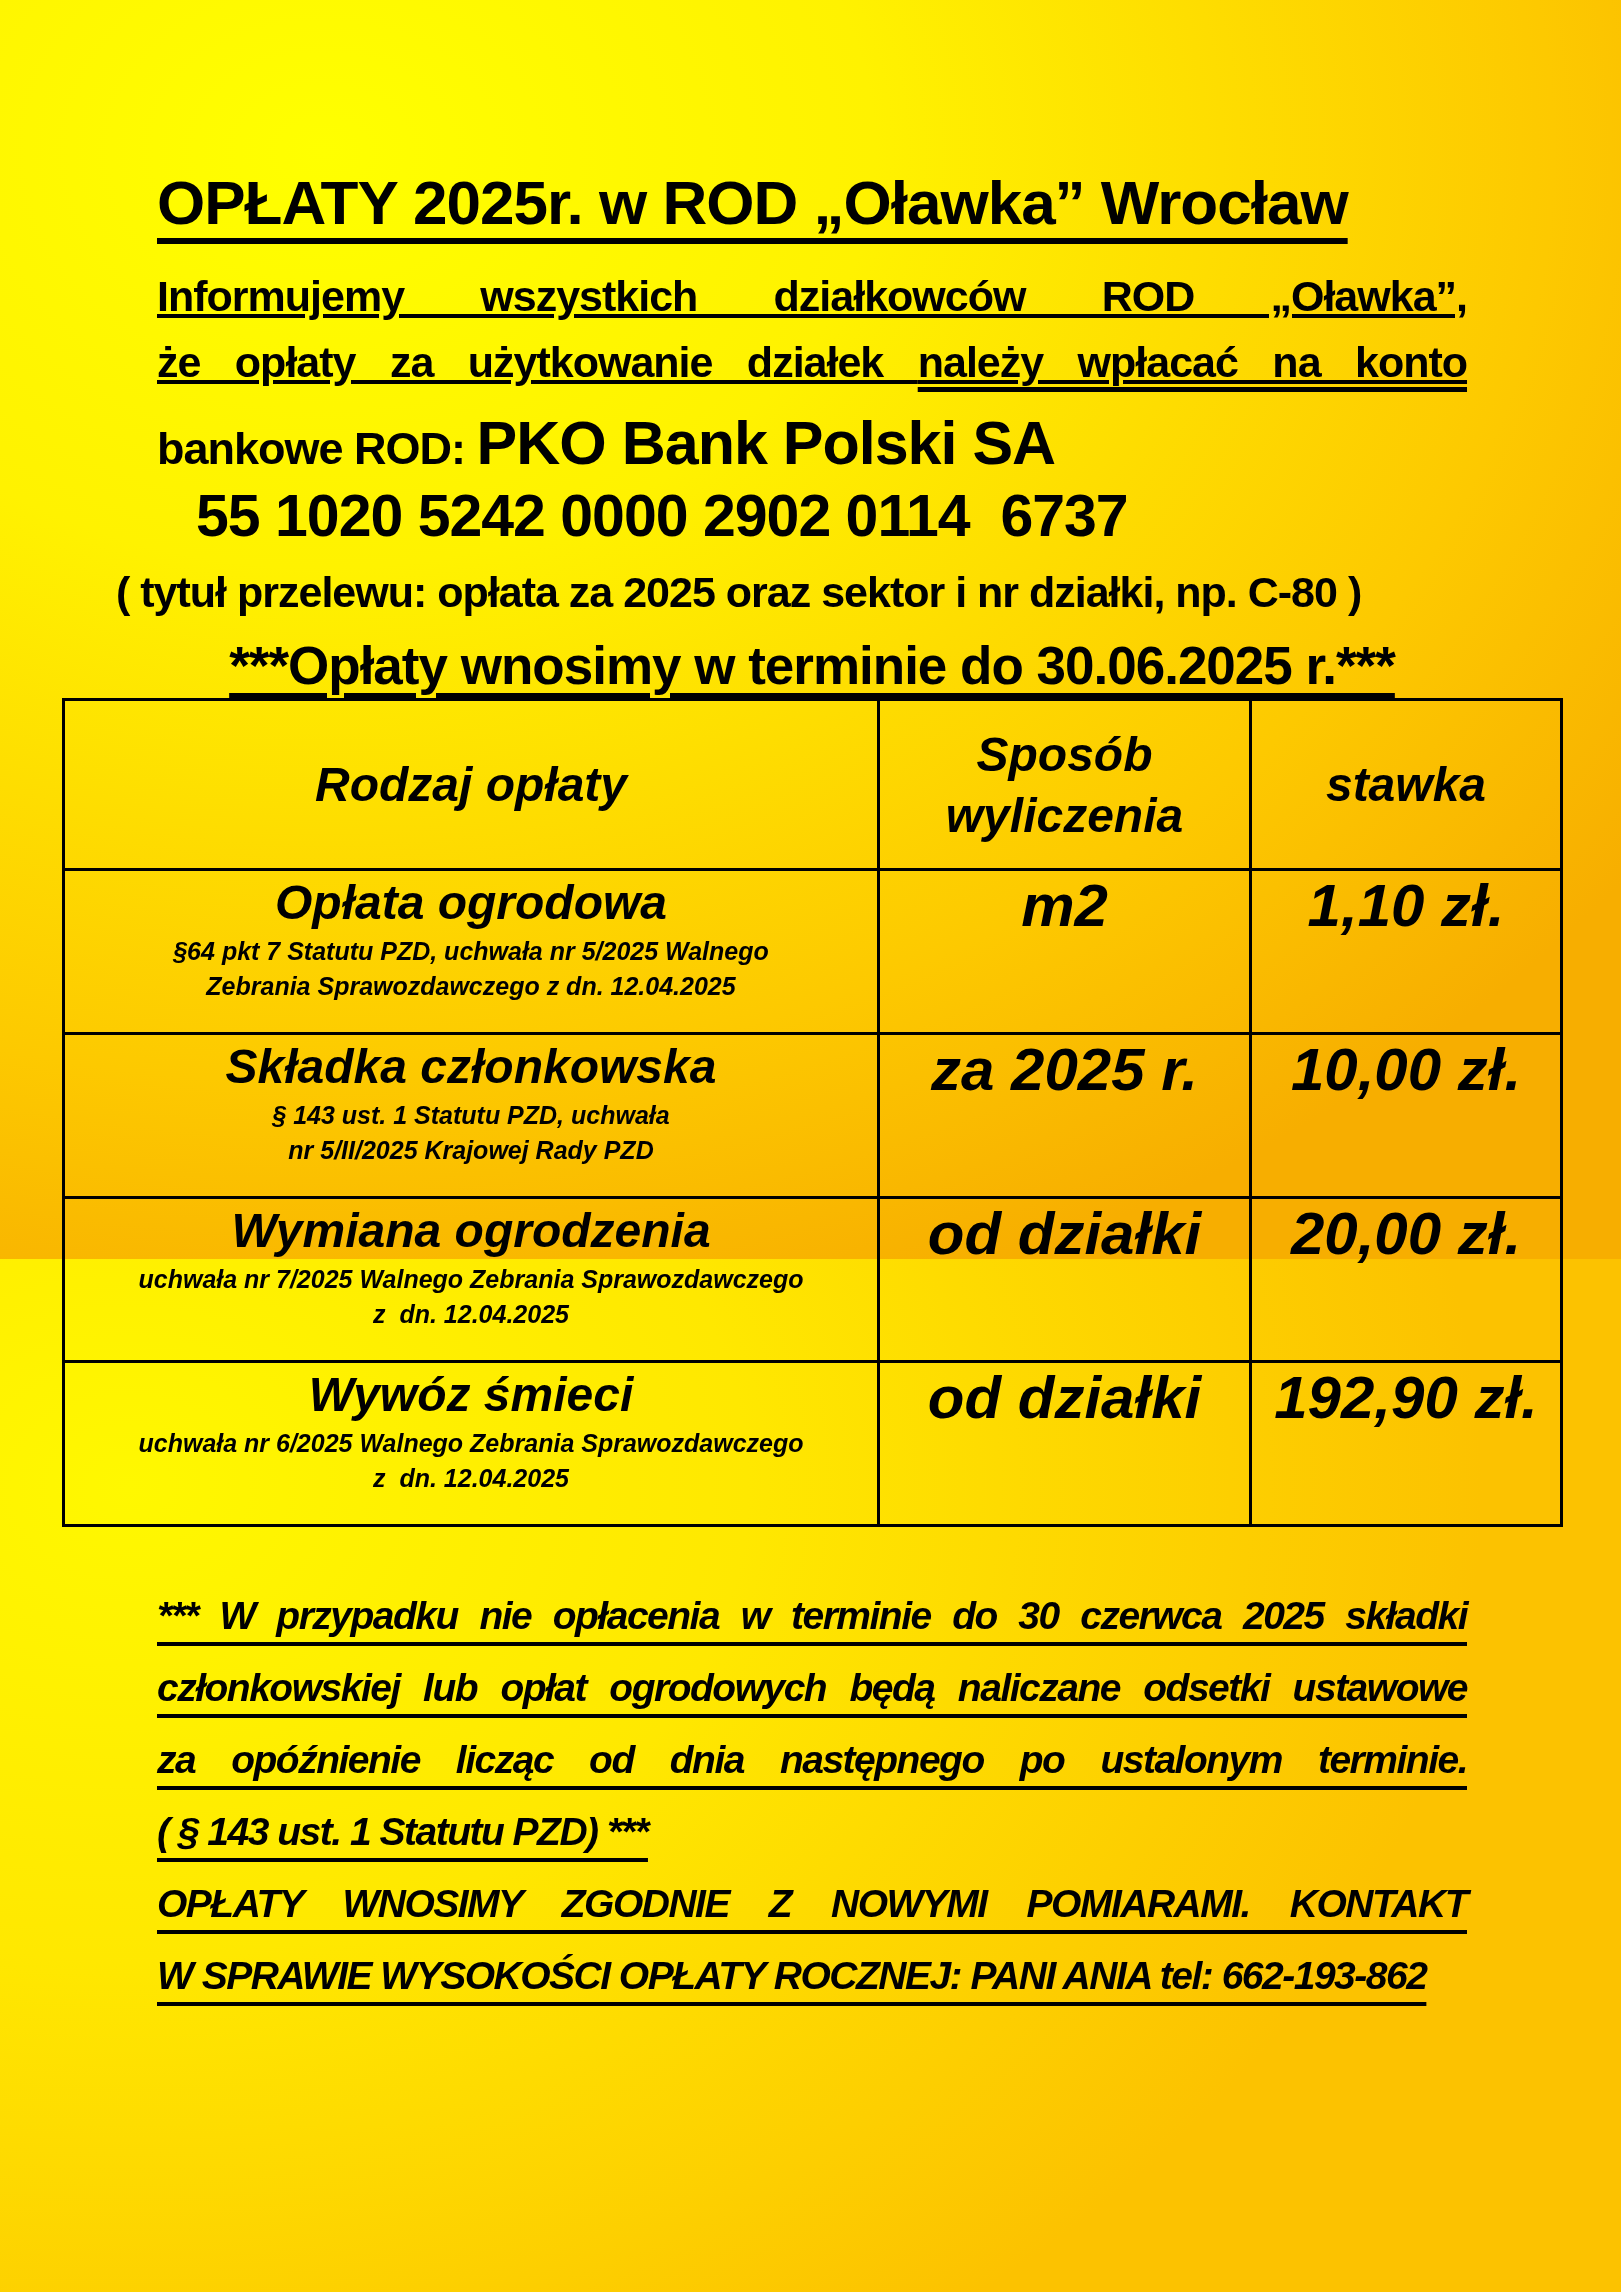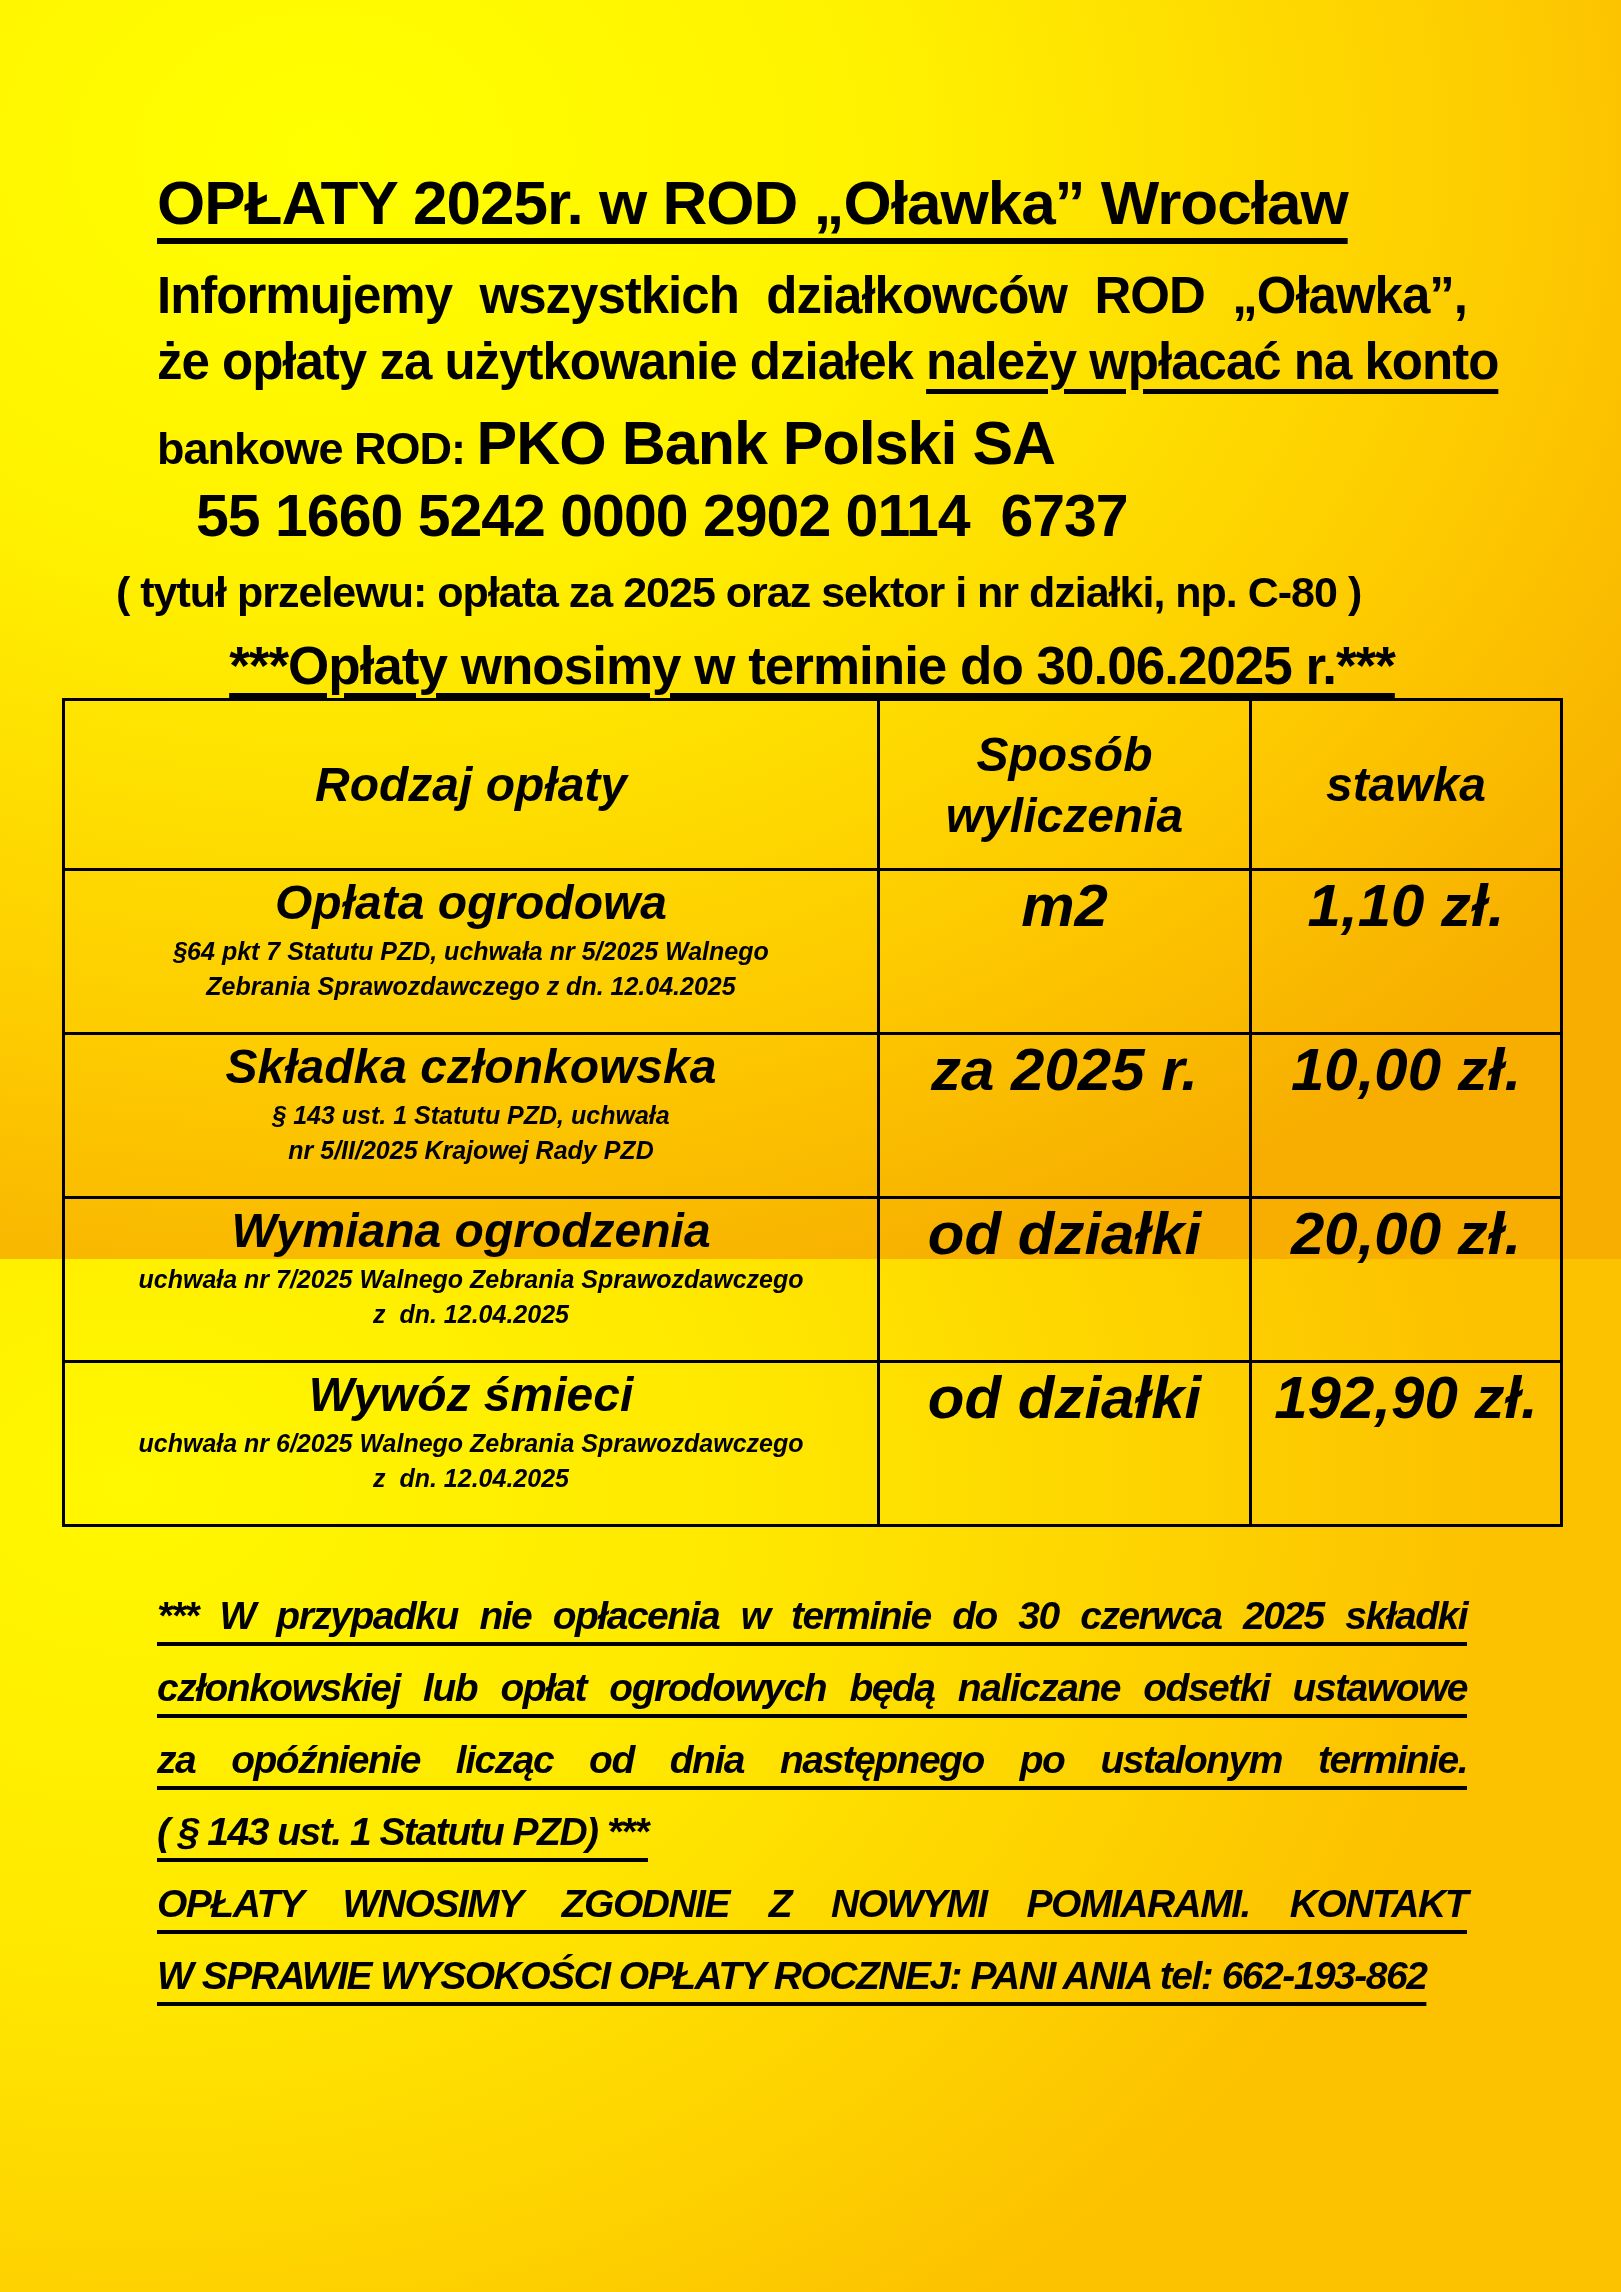--- a/index.html
+++ b/index.html
@@ -22,22 +22,22 @@
   .layer { position:absolute; z-index:2; }
 
   
   .title {
     top:167px; left:157px; width:1310px;
     font-size:62px; font-weight:bold; letter-spacing:-1px; white-space:nowrap;
     text-decoration:underline; text-decoration-thickness:5.9px; text-underline-offset:13.7px;
   }
   .intro { top:263px; left:157px; width:1310px; }
   .iline {
-    font-size:51px; font-weight:bold; letter-spacing:-1px; line-height:66px;
-    text-align:justify; text-align-last:justify; white-space:nowrap;
+    font-size:43px; font-weight:bold; letter-spacing:-1px; line-height:66px;
+    text-align:justify; text-align-last:justify; white-space:nowrap;text-decoration:underline;
   }
   .u-seg { text-decoration:underline; text-decoration-thickness:4.9px; text-underline-offset:9.8px; }
   .bank-line { top:408px; left:157px; white-space:pre; }
   .bank-label { font-size:45px; font-weight:bold; letter-spacing:-1px; }
   .bank-name  { font-size:61px; font-weight:bold; letter-spacing:-1px; }
   .account {
     top:482px; left:196px; font-size:59px; font-weight:bold; white-space:pre; letter-spacing:-1px;
   }
   .transfer-note { top:568px; left:116px; font-size:43px; font-weight:600; letter-spacing:-1px; white-space:nowrap; }
   .deadline {
@@ -75,21 +75,21 @@
 
   <div class="layer title">OPŁATY 2025r. w ROD „Oławka” Wrocław</div>
 
   <div class="layer intro">
     <div class="iline">Informujemy wszystkich działkowców ROD „Oławka”,</div>
     <div class="iline"><span>że opłaty za użytkowanie działek </span><span class="u-seg">należy wpłacać na konto</span></div>
   </div>
 
   <div class="layer bank-line"><span class="bank-label">bankowe ROD: </span><span class="bank-name">PKO Bank Polski SA</span></div>
 
-  <div class="layer account">55 1660 5242 0000 2902 0114  6737</div>
+  <div class="layer account">55 1020 5242 0000 2902 0114  6737</div>
 
   <div class="layer transfer-note">( tytuł przelewu: opłata za 2025 oraz sektor i nr działki, np. C-80 )</div>
 
   <div class="layer deadline">***Opłaty wnosimy w terminie do 30.06.2025 r.***</div>
 
   <div class="layer fee-table-wrap">
     <table class="fee">
       <colgroup>
           <col class="c1">
           <col class="c2">

